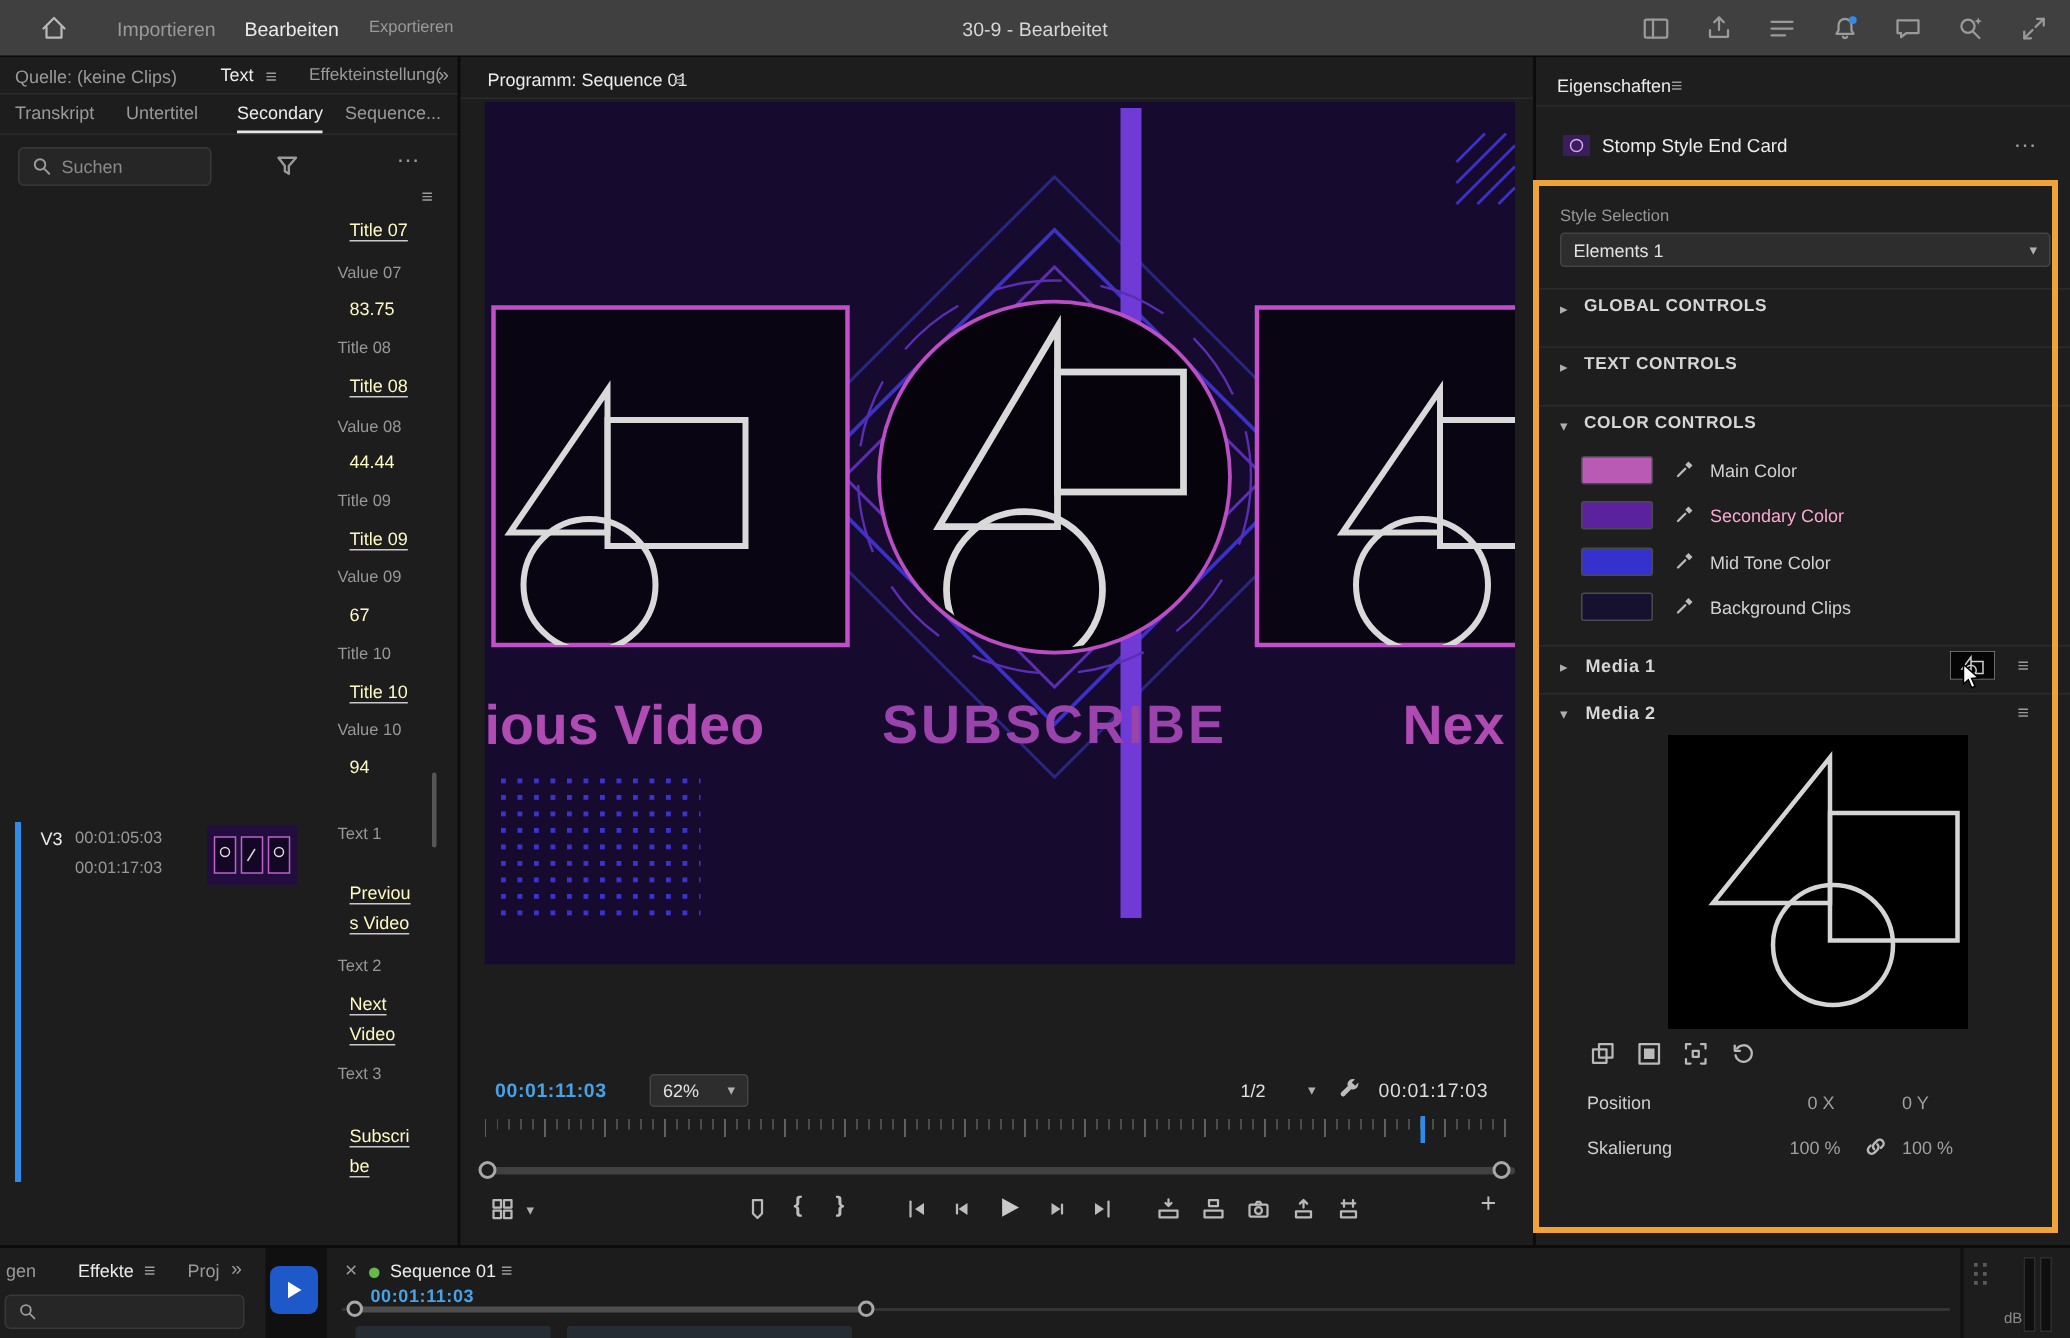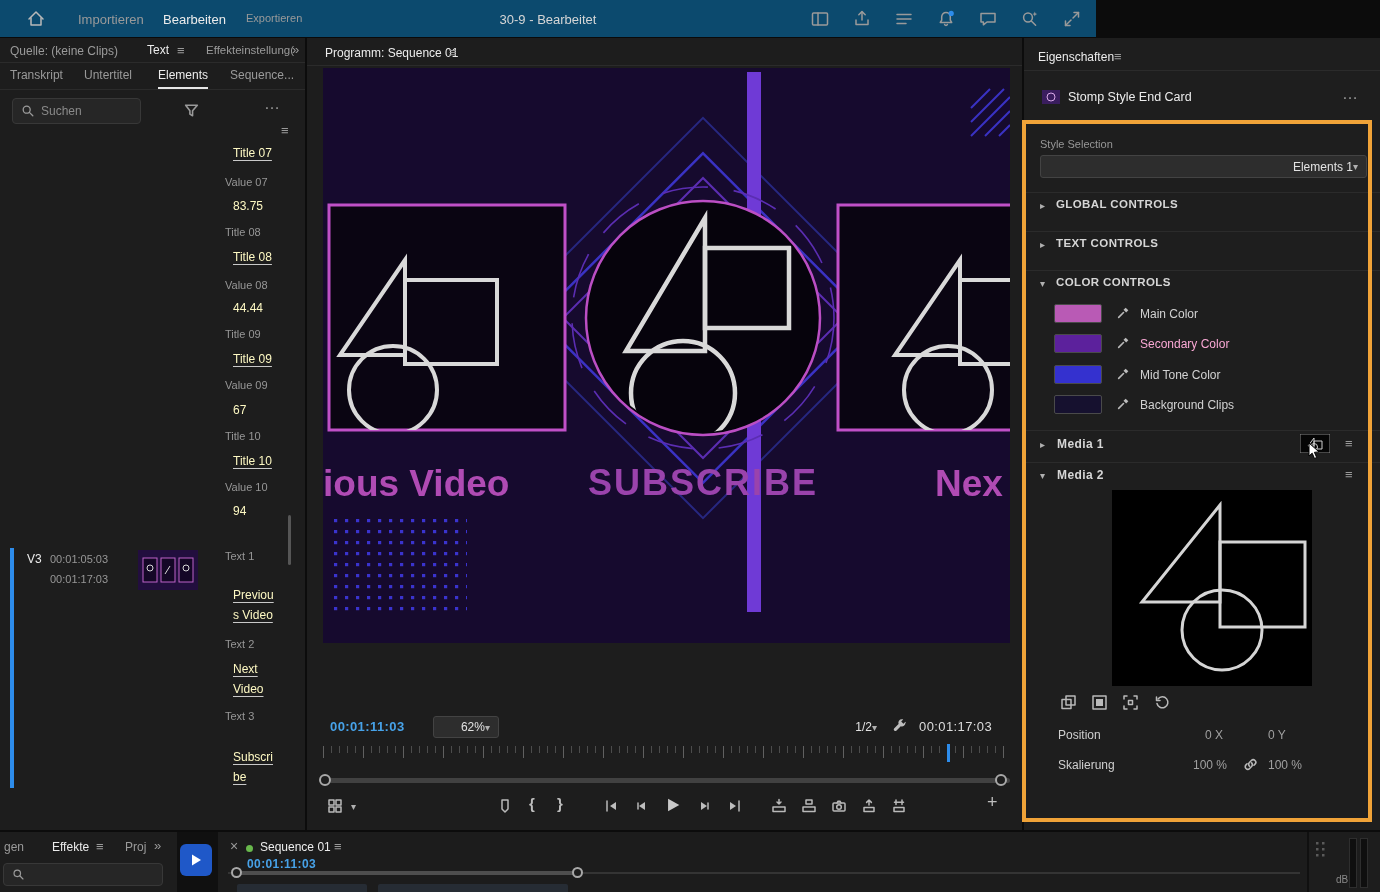--- a/index.html
+++ b/index.html
@@ -15,38 +15,38 @@
   .uline{text-decoration:underline;text-underline-offset:3px;text-decoration-color:#c9c9c9}
   .preline{white-space:pre-line;line-height:1.65}
   .tc-blue{font-weight:bold;letter-spacing:.4px;font-size:13px}
   .mglyph{color:#9a9a9a;font-size:13px;line-height:1}
   svg.ic{stroke:#b9b9b9;fill:none;stroke-width:1.5;stroke-linecap:round;stroke-linejoin:round}
   svg.icd{stroke:#9a9a9a;fill:none;stroke-width:1.5;stroke-linecap:round;stroke-linejoin:round}
   .tbtn{display:inline-flex;align-items:center;justify-content:center;cursor:pointer}
   .sbox{display:flex;align-items:center;gap:6px;background:#262626;border:1px solid #383838;border-radius:4px;padding:0 8px}
   .sbox input{flex:1;background:transparent;border:none;outline:none;color:#ddd;font:inherit;font-size:12px;min-width:0}
   .sbox input::placeholder{color:#8a8a8a}
-  .dd{background:#2d2d2d;border:1px solid #434343;border-radius:3px;display:flex;align-items:center;justify-content:flex-end;padding:0 8px;color:#e2e2e2;font-size:12px;cursor:pointer}
+  .dd{background:#2d2d2d;border:1px solid #434343;border-radius:3px;display:flex;align-items:center;justify-content:space-between;padding:0 8px;color:#e2e2e2;font-size:12px;cursor:pointer}
   .sect{font-size:11.5px;font-weight:bold;letter-spacing:.4px;color:#d6d6d6}
   .chev{color:#b0b0b0;font-size:10px}
   .swatch{width:48px;height:19px;border-radius:2px;border:1px solid #4a4a4a;cursor:pointer}
   .hairline{position:absolute;left:0;right:0;height:1px;background:#2b2b2b}
   .ruler{height:16px;background:
     repeating-linear-gradient(90deg,#606060 0 1px,transparent 1px 40px) top/100% 12px no-repeat,
     repeating-linear-gradient(90deg,#4c4c4c 0 1px,transparent 1px 8px) top/100% 7px no-repeat}
   .scrolltrack{height:5px;background:#414141;border-radius:3px}
   .handle{width:12px;height:12px;border-radius:50%;background:#1d1d1d;border:2px solid #a8a8a8}
   .brace{font-size:15px;color:#bdbdbd;font-weight:bold}
 </style>
 </head>
 <body>
 
 <div id="app">
 
-  <header class="abs" style="left:0;top:0;width:1096px;height:38px;background:#0c4a6e;border-bottom:1px solid #0a0a0a">
+  <header class="abs" style="left:0;top:0;width:1380px;height:38px;background:#404040;border-bottom:1px solid #0a0a0a">
     <span class="tbtn abs" style="left:26px;top:9px">
       <svg class="ic" width="20" height="20" viewBox="0 0 20 20">
           <path d="M3 10l7-7 7 7"></path>
           <path d="M5 9v7h10V9"></path>
         </svg>
     </span>
     <span class="abs dim" style="left:78px;top:12px;font-size:13px;cursor:pointer">Importieren</span>
     <span class="abs lit" style="left:163px;top:12px;font-size:13px;cursor:pointer">Bearbeiten</span>
     <span class="abs dim" style="left:246px;top:12px;font-size:11px;cursor:pointer">Exportieren</span>
     <div class="abs" style="left:50%;top:12px;transform:translateX(-50%);font-size:13px;color:#d6d6d6">30-9 - Bearbeitet</div>
@@ -103,21 +103,21 @@
 
     <span class="abs dim" style="left:10px;top:6px;font-size:12px;cursor:pointer">Quelle: (keine Clips)</span>
     <span class="abs lit" style="left:147px;top:5px;font-size:12px;cursor:pointer">Text</span>
     <span class="abs mglyph" style="left:177px;top:6px;cursor:pointer">≡</span>
     <span class="abs dim" style="left:206px;top:6px;font-size:11.5px;cursor:pointer">Effekteinstellung(</span>
     <span class="abs dim" style="left:292px;top:4px;font-size:13px;cursor:pointer">»</span>
     <div class="hairline" style="top:24px"></div>
 
     <span class="abs dim" style="left:10px;top:30px;cursor:pointer">Transkript</span>
     <span class="abs dim" style="left:84px;top:30px;cursor:pointer">Untertitel</span>
-    <span class="abs lit" style="left:158px;top:30px;padding-bottom:5px;border-bottom:2px solid #e6e6e6;cursor:pointer">Elements</span>
+    <span class="abs lit" style="left:158px;top:30px;padding-bottom:5px;border-bottom:2px solid #e6e6e6;cursor:pointer">Secondary</span>
     <span class="abs dim" style="left:230px;top:30px;cursor:pointer">Sequence...</span>
     <div class="hairline" style="top:51px"></div>
 
     <div class="sbox abs" style="left:12px;top:60px;width:129px;height:26px">
       <svg class="icd" width="14" height="14" viewBox="0 0 16 16">
           <circle cx="6.5" cy="6.5" r="4"></circle>
           <path d="M9.6 9.6L13.5 13.5"></path>
         </svg>
       <input placeholder="Suchen" style="">
     </div>

